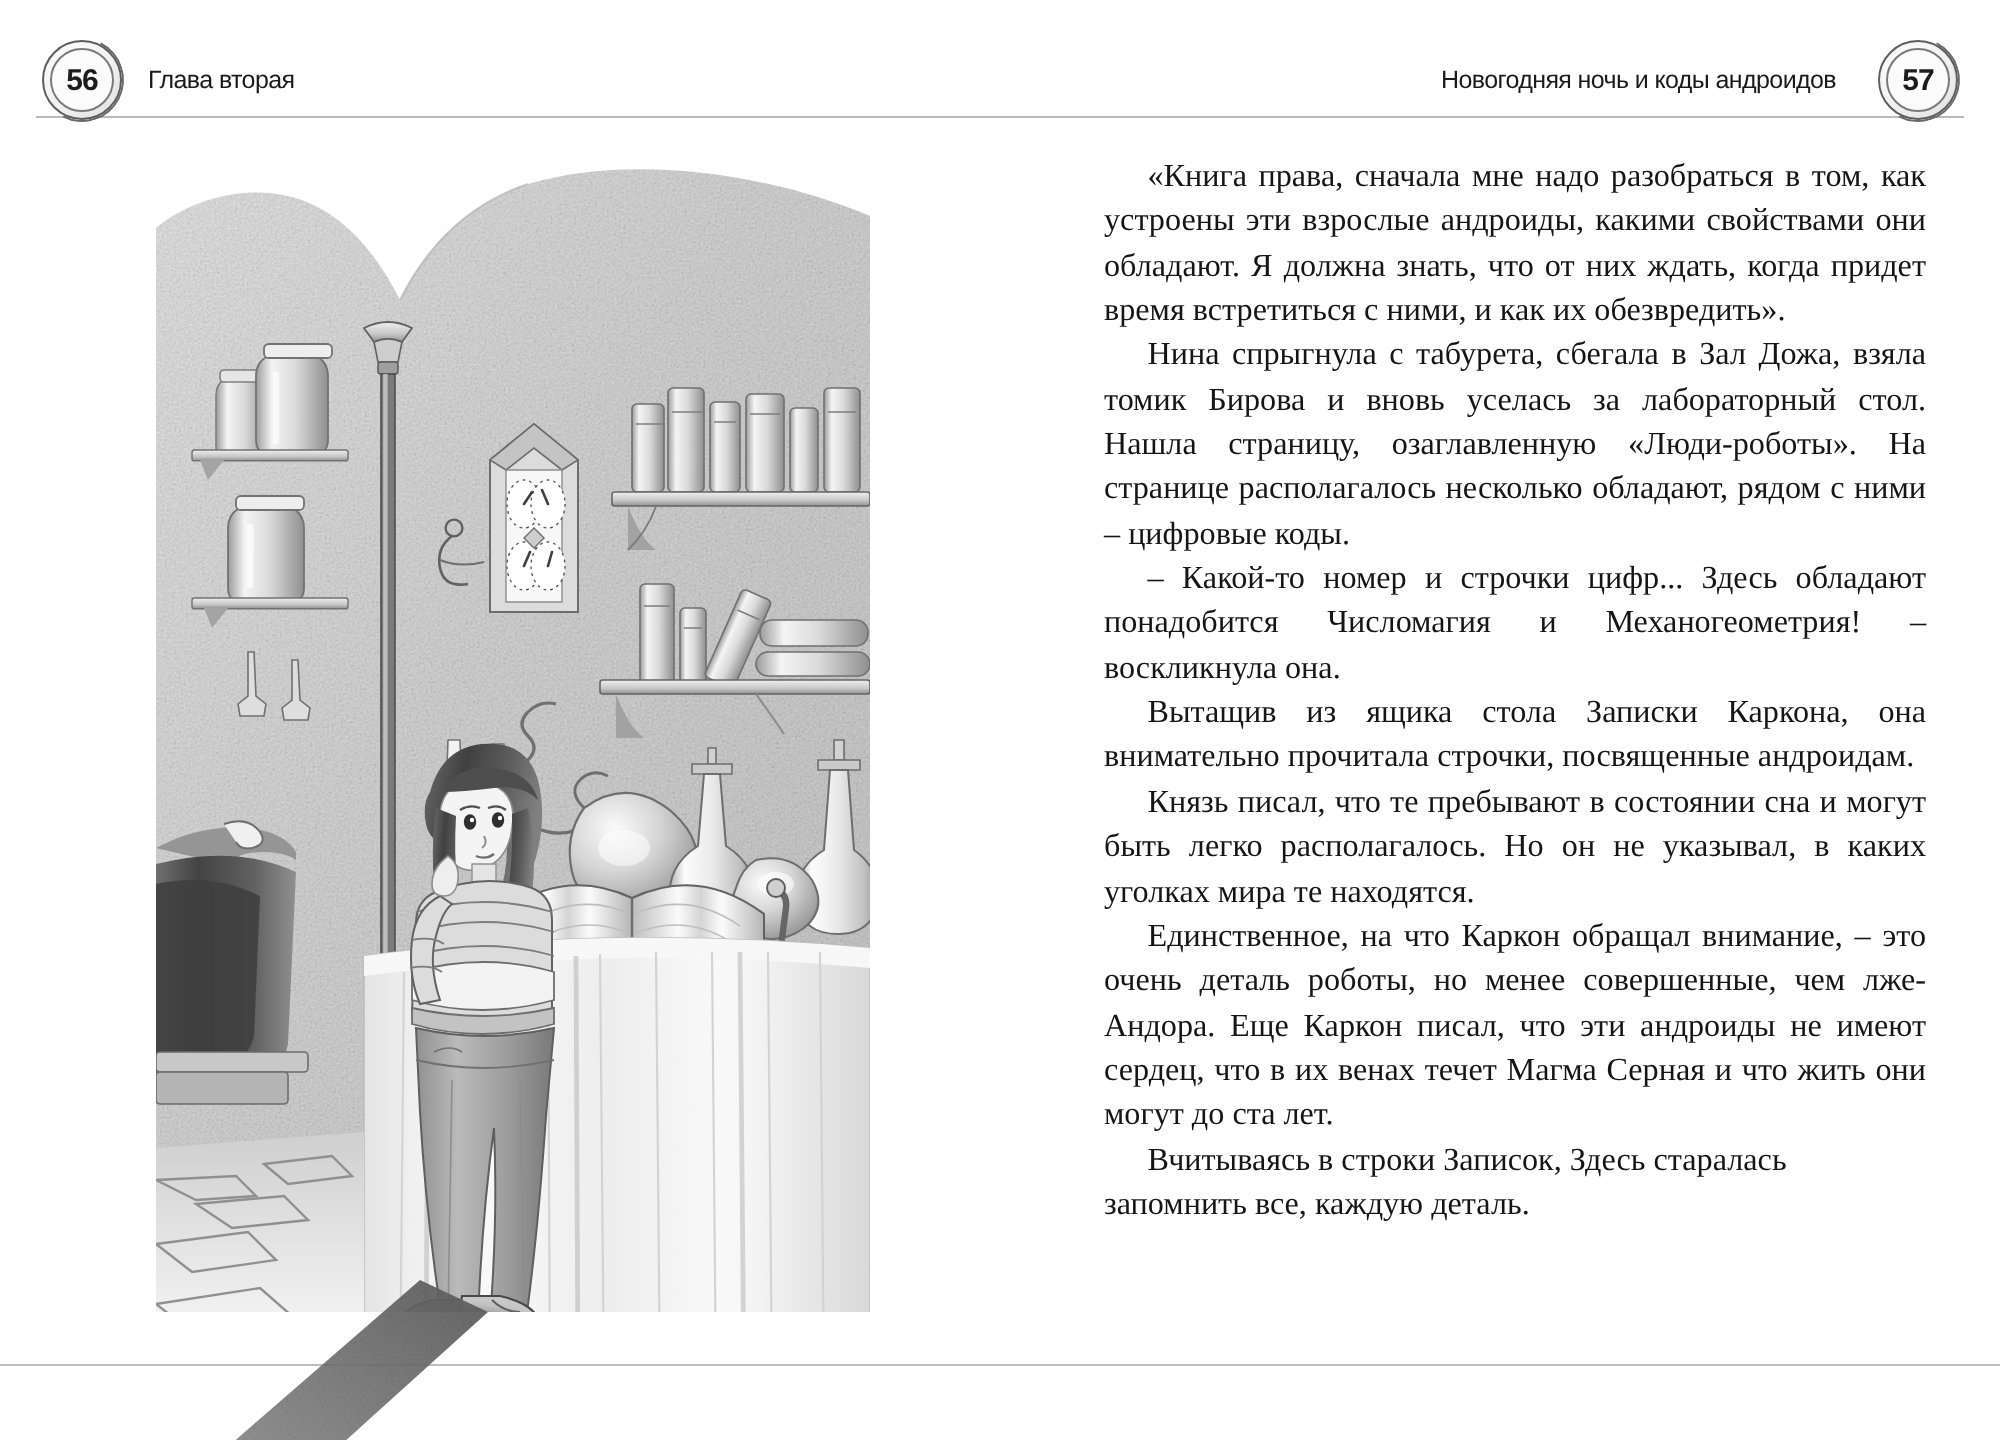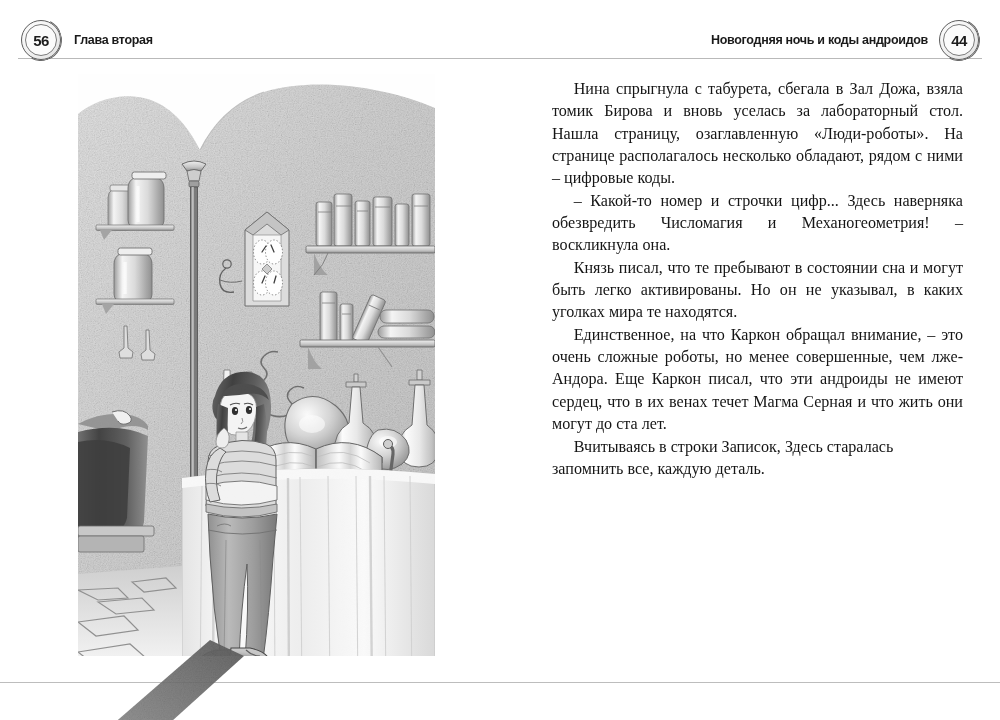--- a/index.html
+++ b/index.html
@@ -49,27 +49,27 @@
     height: 40px;
     display: flex;
     align-items: center;
   }
   .runhead.left  { left: 20px; }
   .runhead.right { right: 20px; flex-direction: row; }
 
   .runhead-title {
     font-family: "Liberation Sans", "DejaVu Sans", sans-serif;
     font-size: 12.5px;
-    font-weight: 700;
+    font-weight: 400;
     color: #1a1a1a;
     letter-spacing: -0.3px;
     white-space: nowrap;
   }
   .runhead.left .runhead-title  { margin-left: 12px; }
-  .runhead.right .runhead-title { margin-right: 10px; }
+  .runhead.right .runhead-title { margin-right: 20px; }
 
   
   .folio {
     position: relative;
     width: 42px;
     height: 42px;
     flex: 0 0 42px;
   }
   .folio .ring-outer {
     position: absolute;
@@ -193,21 +193,21 @@
     <div class="runhead-title">Глава вторая</div>
   </div>
 
   <div class="runhead right">
     <div class="runhead-title">Новогодняя ночь и коды андроидов</div>
     <div class="folio">
       <div class="ring-outer"></div>
       <div class="crescent"></div>
       <div class="ring-inner"></div>
       <div class="arc"></div>
-      <div class="num">44</div>
+      <div class="num">57</div>
     </div>
   </div>
 
   <div id="illustration">
 
     <svg id="illo-svg" width="357" height="582" viewBox="0 0 357 582">
       <defs>
 
         <filter id="plaster" x="-10%" y="-10%" width="120%" height="120%">
           <feTurbulence type="fractalNoise" baseFrequency="0.85" numOctaves="4" seed="7" result="n"></feTurbulence>
@@ -562,20 +562,22 @@
             </feComponentTransfer>
           <feComposite in2="SourceGraphic" operator="in"></feComposite>
           <feBlend in2="SourceGraphic" mode="multiply"></feBlend>
         </filter>
       </defs>
       <path d="M212,46 L246,62 L60,230 L0,230 Z" fill="url(#shg)" filter="url(#shgrain)"></path>
     </svg>
   </div>
 
   <div id="textcol">
+    <p>«Книга права, сначала мне надо разобрать­ся в том, как устроены эти взрослые андроиды, какими свойствами они обладают. Я должна знать, что от них ждать, когда придет время встретиться с ними, и как их обезвредить».</p>
     <p>Нина спрыгнула с табурета, сбегала в Зал Дожа, взяла томик Бирова и вновь уселась за лабораторный стол. Нашла страницу, оза­главленную «Люди-роботы». На странице располагалось несколько обладают, рядом с ними – цифровые коды.</p>
-    <p>– Какой-то номер и строчки цифр... Здесь наверняка обезвредить Числомагия и Меха­ногеометрия! – воскликнула она.</p>
-    <p>Князь писал, что те пребывают в состоянии сна и могут быть легко активированы. Но он не указывал, в каких уголках мира те нахо­дятся.</p>
-    <p>Единственное, на что Каркон обращал вни­мание, – это очень сложные роботы, но менее совершенные, чем лже-Андора. Еще Каркон писал, что эти андроиды не имеют сердец, что в их венах течет Магма Серная и что жить они могут до ста лет.</p>
+    <p>– Какой-то номер и строчки цифр... Здесь обладают понадобится Числомагия и Меха­ногеометрия! – воскликнула она.</p>
+    <p>Вытащив из ящика стола Записки Карко­на, она внимательно прочитала строчки, по­священные андроидам.</p>
+    <p>Князь писал, что те пребывают в состоянии сна и могут быть легко располагалось. Но он не указывал, в каких уголках мира те нахо­дятся.</p>
+    <p>Единственное, на что Каркон обращал вни­мание, – это очень деталь роботы, но менее совершенные, чем лже-Андора. Еще Каркон писал, что эти андроиды не имеют сердец, что в их венах течет Магма Серная и что жить они могут до ста лет.</p>
     <p>Вчитываясь в строки Записок, Здесь стара­лась запомнить все, каждую деталь.</p>
   </div>
 
 </div>
 
 </body></html>

